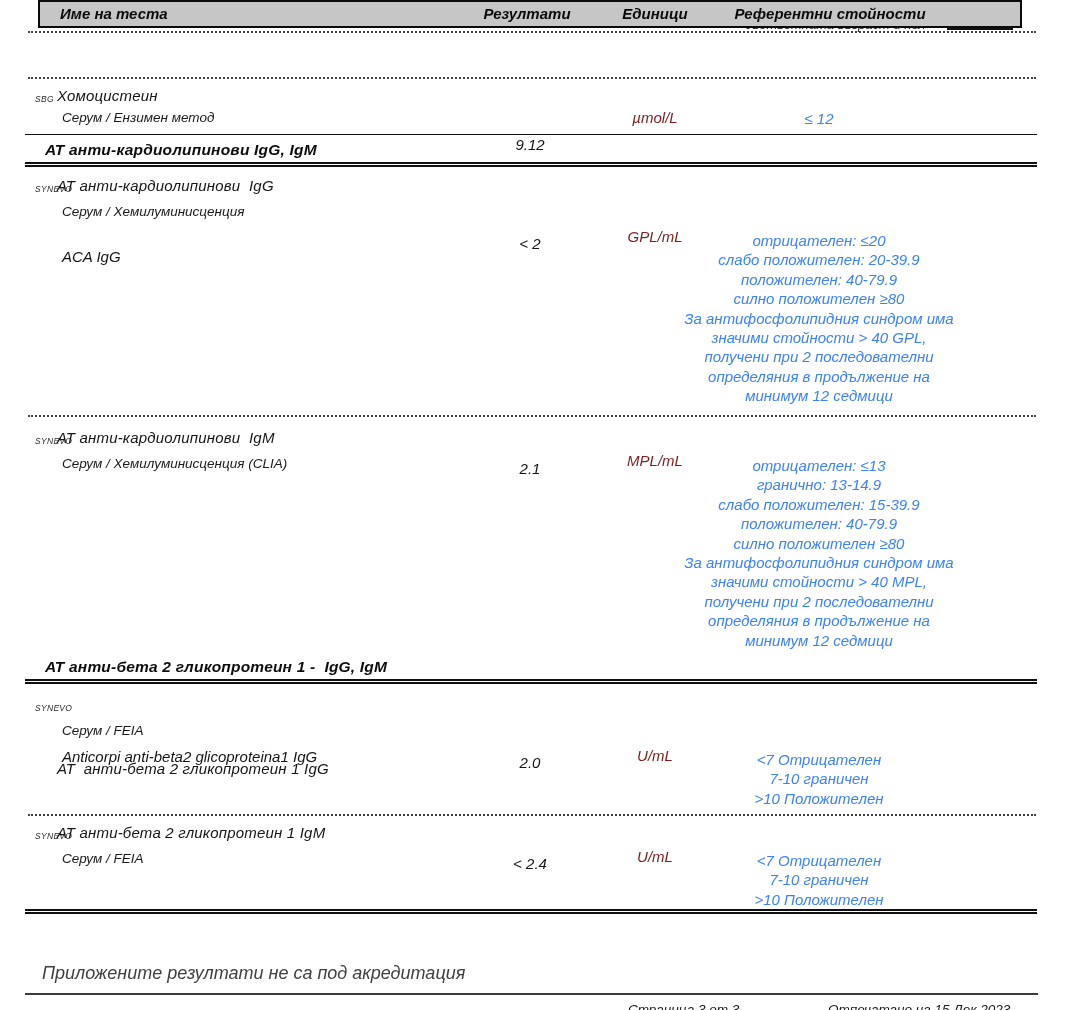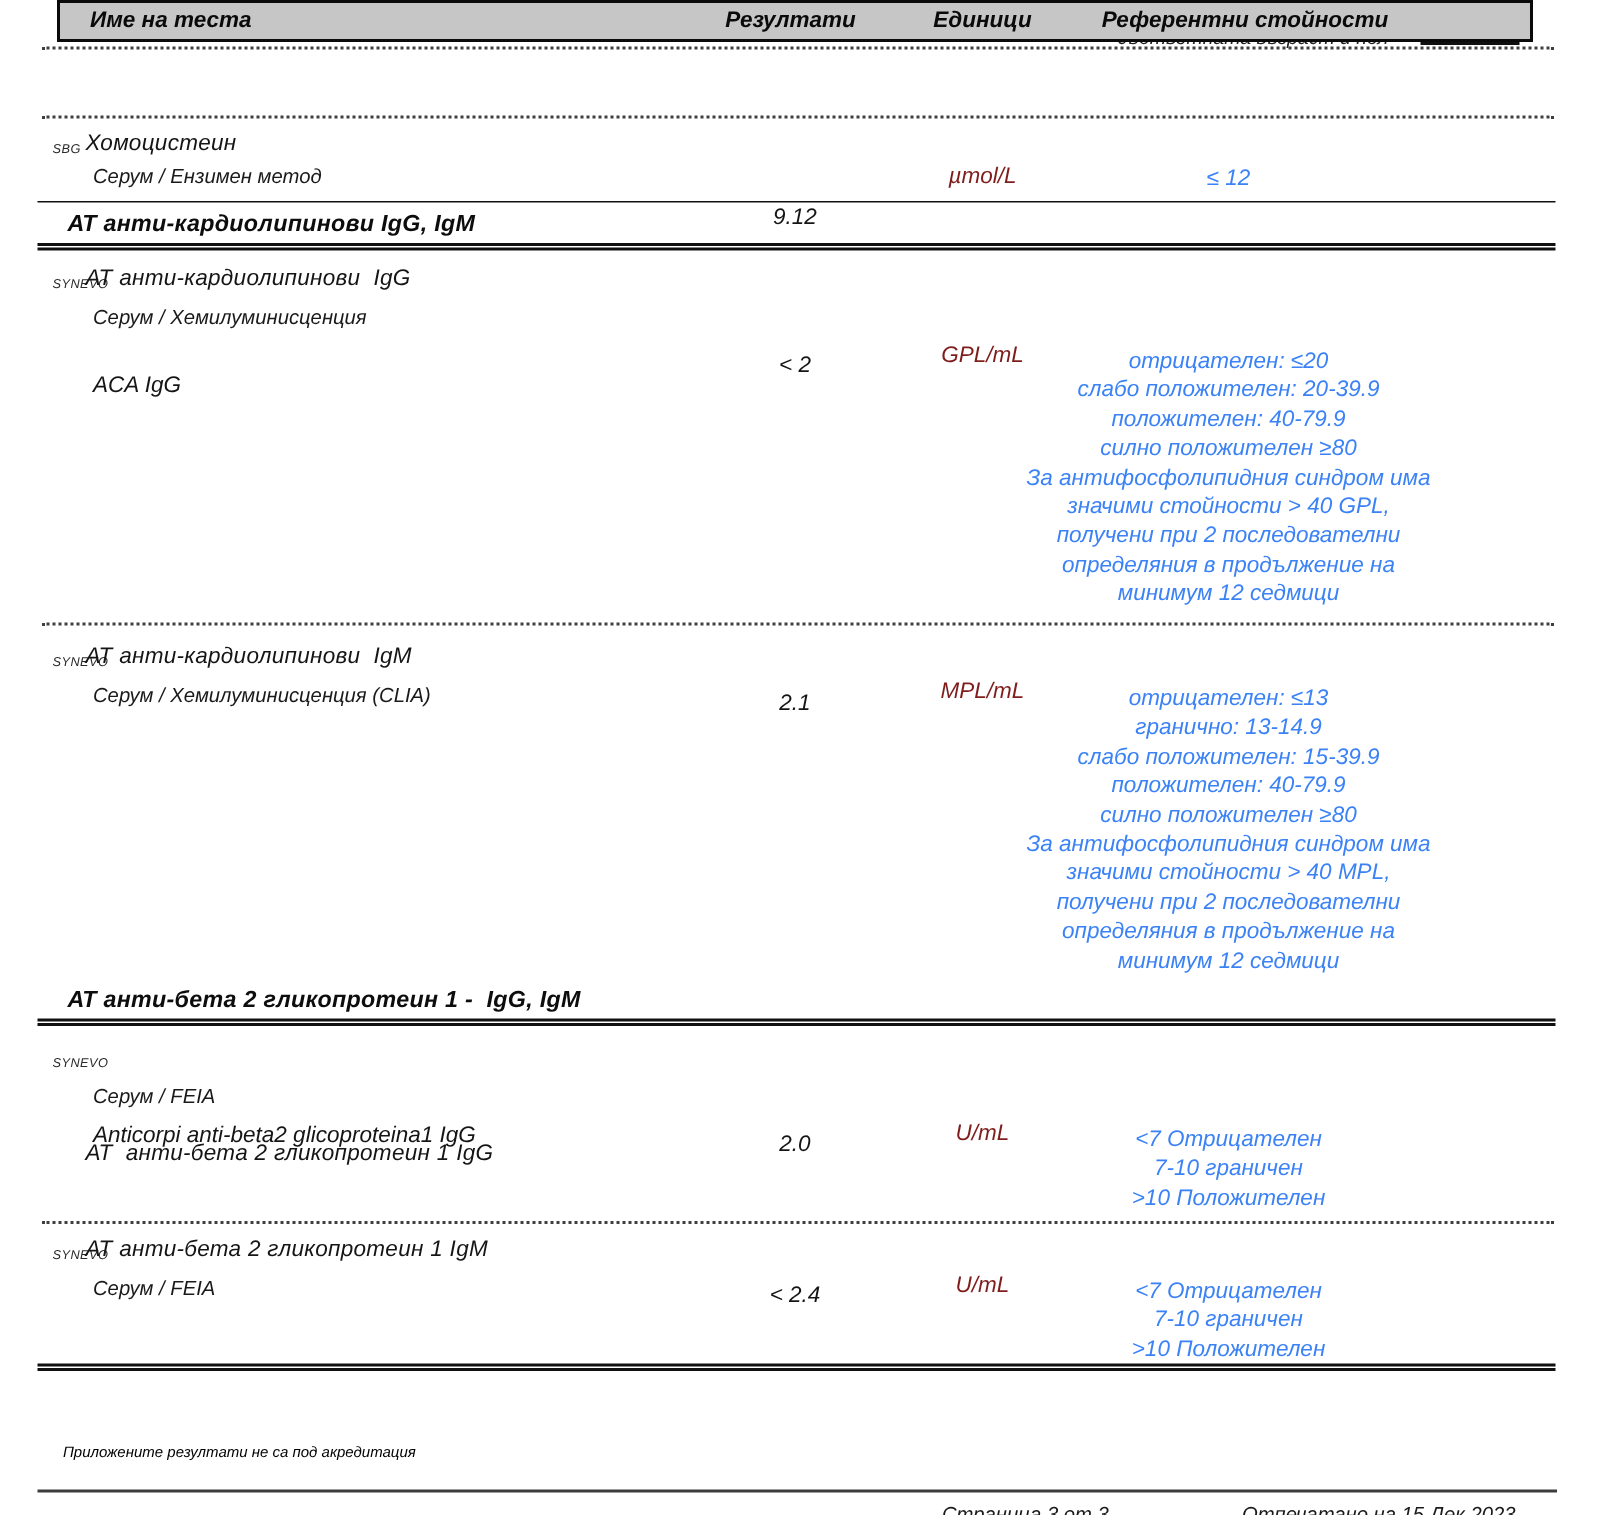--- a/index.html
+++ b/index.html
@@ -29,21 +29,21 @@
   
   .prefix{font-size:8.5px;letter-spacing:.3px;color:#2b2b2b;white-space:pre;}
   .t-name{font-size:15px;color:#151515;white-space:pre;letter-spacing:.2px;}
   .t-method{font-size:13.5px;color:#1a1a1a;white-space:pre;}
   .t-sub{font-size:15px;color:#151515;white-space:pre;}
   .res{left:450px;width:160px;text-align:center;font-size:15px;color:#151515;}
   .unit{left:585px;width:140px;text-align:center;font-size:15px;color:#7f1d1d;}
   .ref{left:633px;width:372px;text-align:center;font-size:15px;line-height:19.4px;color:#3b82f6;white-space:pre-line;}
   .sec{font-size:15.5px;font-weight:bold;color:#0d0d0d;white-space:pre;letter-spacing:.2px;}
   
-  .note{font-size:10px;color:#000000;}
+  .note{font-size:18px;color:#404040;}
   .pginfo{font-size:13.5px;color:#1a1a1a;white-space:pre;}
 </style>
 </head>
 <body>
 
 <div id="page">
 
   <div class="abs legend" style="left:745px;top:1px;">
     <div>Стойности извън границите за</div>
     <div>съответната възраст и пол</div>

